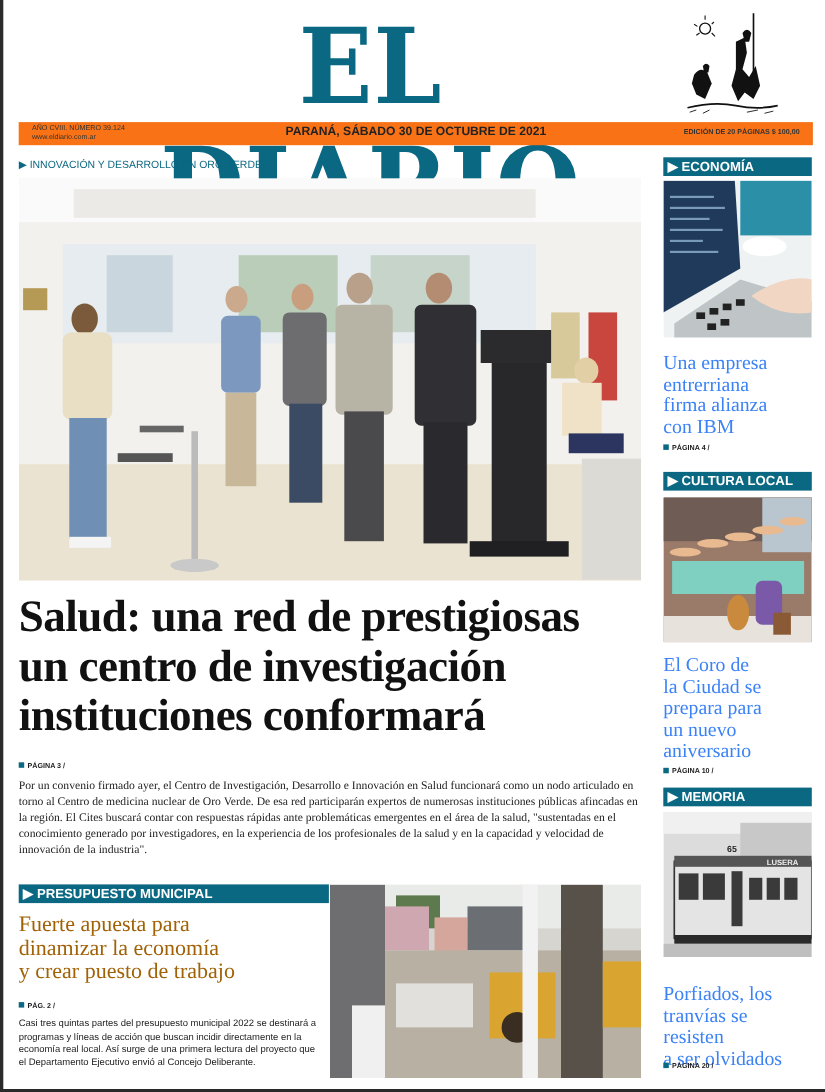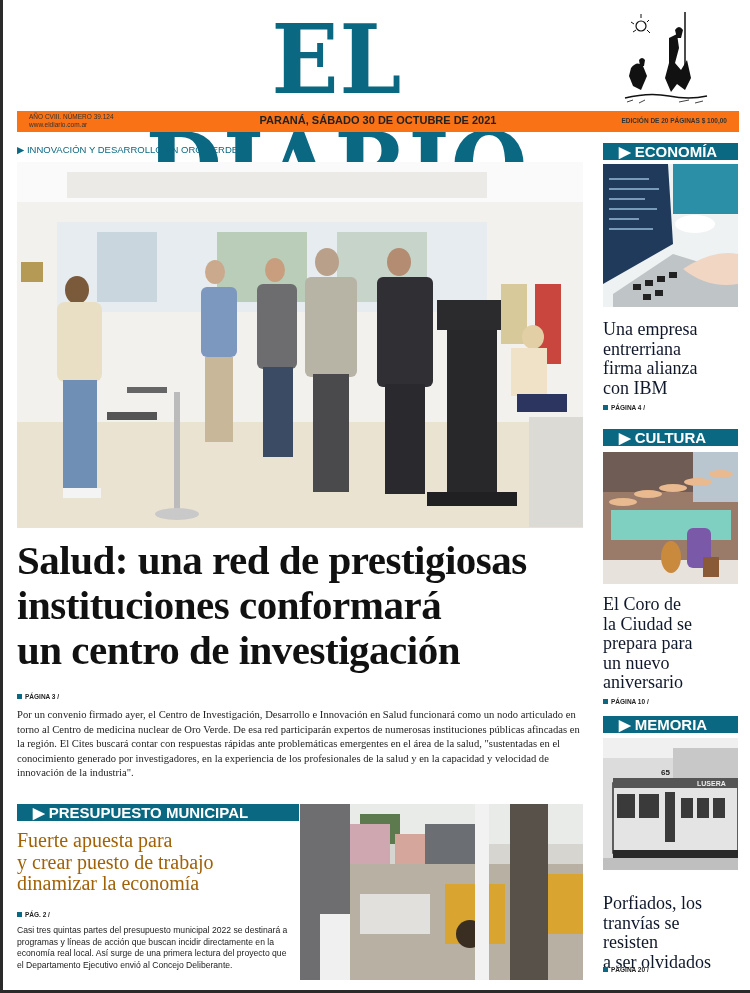--- a/index.html
+++ b/index.html
@@ -26,42 +26,42 @@
     .info-center { position: absolute; left: 0; width: 100%; top: 3px; text-align: center; font-size: 11px; font-weight: bold; color: #222; }
     .info-right { position: absolute; right: 12px; top: 6px; font-size: 6.5px; color: #333; font-weight: bold; }
 
     
     .kicker-text {
       position: absolute; font-family: "Liberation Sans", sans-serif; font-weight: normal;
       font-size: 9.5px; color: #0b6882;
     }
     .kicker-bar {
       position: absolute; background: #0b6882; color: #fff; font-family: "Liberation Sans", sans-serif;
-      font-weight: bold; font-size: 15px; height: 17px; line-height: 17px; padding-left: 16px;
+      font-weight: bold; font-size: 12px; height: 17px; line-height: 17px; padding-left: 4px;
     }
     .photo { position: absolute; overflow: hidden; }
 
     
     .main-headline {
       position: absolute; left: 14px; top: 538px; width: 575px;
       font-family: "Liberation Serif", serif; font-weight: bold; font-size: 41px;
       line-height: 45px; color: #111; letter-spacing: -0.5px;
     }
     .page-ref {
       position: absolute; font-family: "Liberation Sans", sans-serif; font-weight: bold;
       font-size: 6.5px; color: #222;
     }
     .page-ref .sq { display: inline-block; width: 5px; height: 5px; background: #0b6882; margin-right: 3px; vertical-align: 0; }
     .main-body {
       position: absolute; left: 14px; top: 708px; width: 572px;
       font-family: "Liberation Serif", serif; font-size: 10.6px; line-height: 14.6px; color: #222;
     }
     .side-headline {
       position: absolute; left: 600px; width: 140px;
-      font-family: "Liberation Serif", serif; font-size: 18px; line-height: 19.5px; color: #0f172a;
+      font-family: "Liberation Serif", serif; font-size: 18px; line-height: 19.5px; color: #3b82f6;
     }
     .sub-headline {
       position: absolute; left: 14px; top: 830px; width: 285px;
       font-family: "Liberation Serif", serif; font-size: 20px; line-height: 21.5px; color: #a16207;
     }
     .sub-body {
       position: absolute; left: 14px; top: 925px; width: 272px;
       font-family: "Liberation Sans", sans-serif; font-size: 8.6px; line-height: 11.5px; color: #222;
     }
     .bottom-border { position: absolute; left: 0; top: 990px; width: 750px; height: 3px; background: #2a2a2a; }
@@ -153,34 +153,34 @@
 
       <ellipse cx="516" cy="175" rx="11" ry="12" fill="#e3cfa5"></ellipse>
       <rect x="494" y="186" width="36" height="48" fill="#efe2c6"></rect>
       <rect x="500" y="232" width="50" height="18" fill="#2c3560"></rect>
       <rect x="512" y="255" width="54" height="110" fill="#dcdad5"></rect>
     </svg>
   </div>
 
   <div class="main-headline">
     <div>Salud: una red de prestigiosas</div>
+    <div>un centro de investigación</div>
     <div>instituciones conformará</div>
-    <div>un centro de investigación</div>
   </div>
 
   <div class="page-ref" style="left:14px; top:693px;">
     <span class="sq"></span><span>PÁGINA 3 /</span>
   </div>
   <div class="main-body">Por un convenio firmado ayer, el Centro de Investigación, Desarrollo e Innovación en Salud funcionará como un nodo articulado en torno al Centro de medicina nuclear de Oro Verde. De esa red participarán expertos de numerosas instituciones públicas afincadas en la región. El Cites buscará contar con respuestas rápidas ante problemáticas emergentes en el área de la salud, "sustentadas en el conocimiento generado por investigadores, en la experiencia de los profesionales de la salud y en la capacidad y velocidad de innovación de la industria".</div>
 
   <div class="kicker-bar" style="left:14px; top:804px; width:282px;">▶ PRESUPUESTO MUNICIPAL</div>
   <div class="sub-headline">
     <div>Fuerte apuesta para</div>
+    <div>dinamizar la economía</div>
     <div>y crear puesto de trabajo</div>
-    <div>dinamizar la economía</div>
   </div>
   <div class="page-ref" style="left:14px; top:911px;">
     <span class="sq"></span><span>PÁG. 2 /</span>
   </div>
   <div class="sub-body">Casi tres quintas partes del presupuesto municipal 2022 se destinará a programas y líneas de acción que buscan incidir directamente en la economía real local. Así surge de una primera lectura del proyecto que el Departamento Ejecutivo envió al Concejo Deliberante.</div>
 
   <div class="photo" style="left:297px; top:804px; width:283px; height:176px;">
     <svg width="283" height="176" viewBox="0 0 283 176">
       <rect width="283" height="176" fill="#d7d5d0"></rect>
       <rect x="0" y="0" width="283" height="40" fill="#e9ebe8"></rect>

